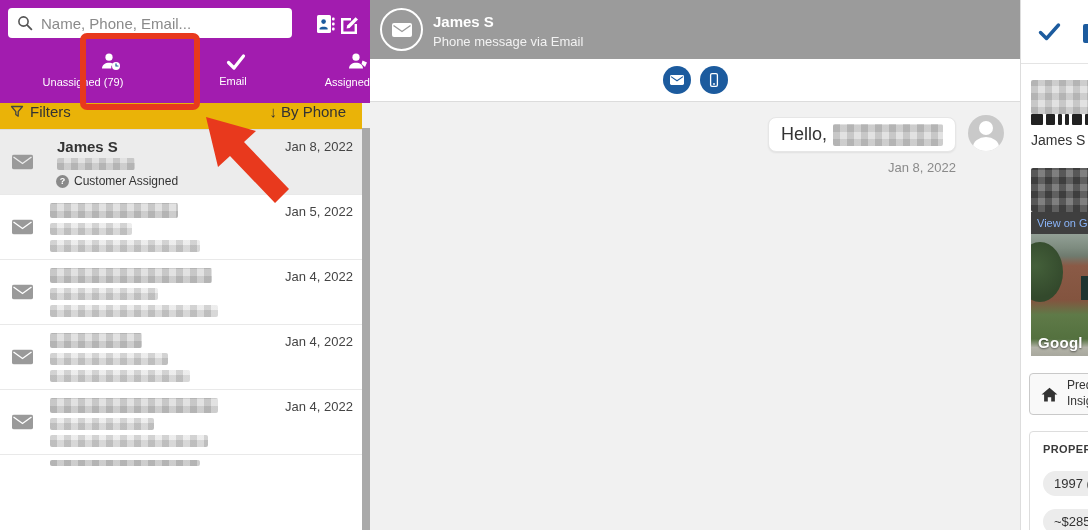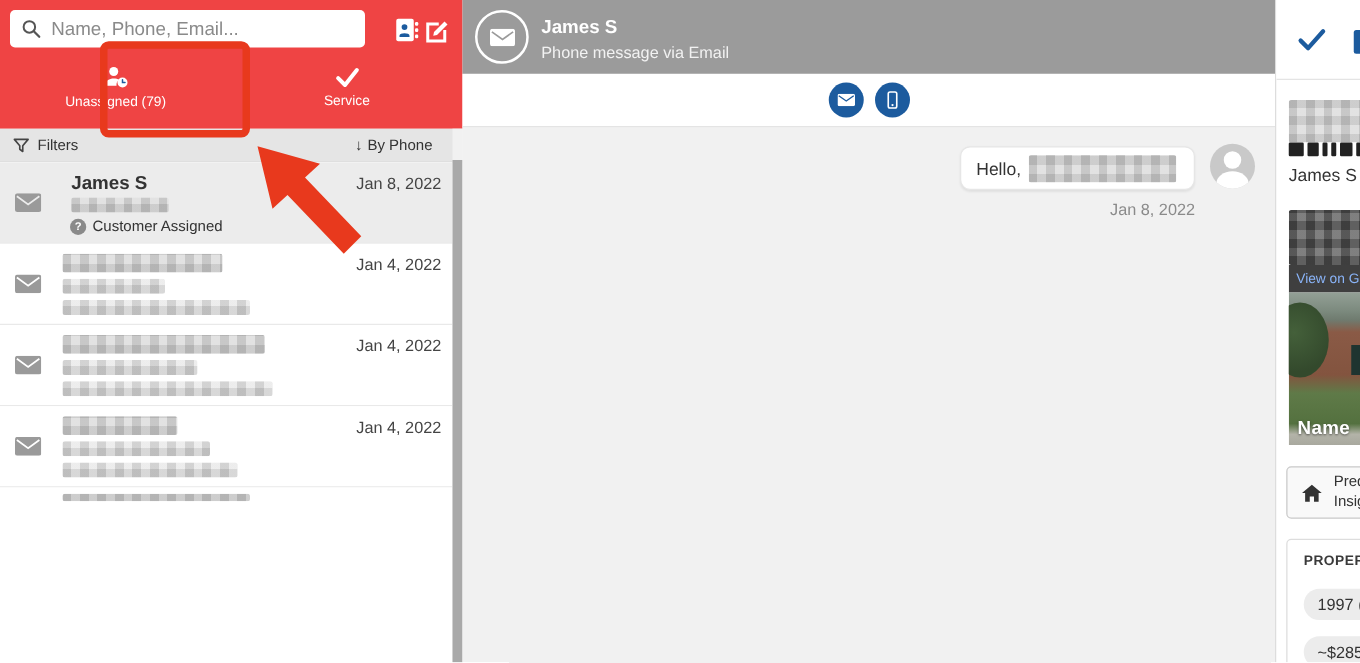--- a/index.html
+++ b/index.html
@@ -17,38 +17,38 @@
     border-radius:2px;
   }
   .pxb.light { background-color:#ededed; }
   .pxb.dark {
     background-color:#6a6a6a;
     background-image:
       repeating-linear-gradient(90deg, rgba(0,0,0,.25) 0 7px, rgba(255,255,255,.08) 7px 14px),
       repeating-linear-gradient(0deg, rgba(0,0,0,.22) 0 7px, rgba(255,255,255,.07) 7px 14px);
   }
   
-  .sb-top { position:absolute; left:0; top:0; width:370px; height:103px; background:#ef4444; }
+  .sb-top { position:absolute; left:0; top:0; width:370px; height:103px; background:#a21caf; }
   .search {
     position:absolute; left:8px; top:8px; width:284px; height:30px; background:#fff;
     border-radius:4px; display:flex; align-items:center; padding:0 9px;
   }
   .search input { border:none; outline:none; flex:1; font-size:15px; color:#333; margin-left:8px; background:transparent; font-family:inherit; }
   .search input::placeholder { color:#8a8a8a; }
   .top-icon { position:absolute; top:13px; width:22px; height:22px; cursor:pointer; }
   .icon-contacts { left:314px; }
   .icon-compose { left:338px; }
   .tabs { position:absolute; left:0; top:44px; width:370px; height:59px; display:flex; }
-  .tab { flex:1; position:relative; display:flex; flex-direction:column; align-items:center; justify-content:center; gap:4px; color:#fff; cursor:pointer; padding-bottom:8px; }
+  .tab { flex:1; position:relative; display:flex; flex-direction:column; align-items:flex-end; justify-content:center; gap:4px; color:#fff; cursor:pointer; padding-bottom:8px; }
   .tab-label { font-size:11px; white-space:nowrap; }
   .tab-underline { position:absolute; left:5px; right:5px; bottom:0; height:7px; background:#34a245; }
   .filters-row {
-    position:absolute; left:0; top:103px; width:370px; height:27px; background:#e5e5e5;
-    border-bottom:1px solid #ddd; display:flex; align-items:center; padding:0 10px;
-    font-size:12px; color:#333;
+    position:absolute; left:0; top:103px; width:370px; height:27px; background:#eab308;
+    border-bottom:1px solid #ddd; display:flex; align-items:flex-start; padding:0 10px;
+    font-size:15px; color:#333;
   }
   .filters-left { display:flex; align-items:center; gap:6px; cursor:pointer; }
   .sort { margin-left:auto; display:flex; align-items:center; gap:4px; cursor:pointer; margin-right:14px; }
   .list { position:absolute; left:0; top:130px; width:362px; height:400px; background:#fff; overflow:hidden; }
   .row { position:relative; height:65px; background:#fff; border-bottom:1px solid #e9e9e9; cursor:pointer; }
   .row.selected { background:#ececec; }
   .row .env { position:absolute; left:12px; top:50%; transform:translateY(-50%); }
   .row .date { position:absolute; right:9px; top:9px; font-size:13px; color:#444; }
   .row .name { position:absolute; left:57px; top:8px; font-size:15px; font-weight:bold; color:#333; }
   .row .name-blur { position:absolute; left:57px; top:28px; width:78px; height:12px; }
@@ -74,21 +74,21 @@
     border-radius:50%; display:flex; align-items:center; justify-content:center;
   }
   .ch-name { position:absolute; left:63px; top:13px; font-size:15px; font-weight:bold; color:#fff; }
   .ch-sub { position:absolute; left:63px; top:34px; font-size:13px; color:#f2f2f2; }
   .channel-row { height:43px; background:#fff; border-bottom:1px solid #dcdcdc; display:flex; align-items:center; justify-content:center; gap:9px; }
   .circle-btn { width:28px; height:28px; border-radius:50%; background:#1c5b9e; display:flex; align-items:center; justify-content:center; cursor:pointer; }
   .chat-body { position:relative; height:428px; background:#f1f1f1; }
   .bubble {
     position:absolute; left:398px; top:15px; width:188px; height:35px; background:#fff;
     border:1px solid #e6e6e6; border-radius:8px; box-shadow:0 1px 2px rgba(0,0,0,.07);
-    display:flex; align-items:center; padding:0 12px; font-size:14px; color:#333; gap:6px;
+    display:flex; align-items:center; padding:0 12px; font-size:18px; color:#333; gap:6px;
   }
   .bubble .redact { display:inline-block; width:118px; height:22px; }
   .msg-avatar { position:absolute; left:598px; top:13px; width:36px; height:36px; border-radius:50%; background:#c9c9c9; overflow:hidden; }
   .msg-avatar::before { content:""; position:absolute; left:11px; top:6px; width:14px; height:14px; border-radius:50%; background:#fff; }
   .msg-avatar::after { content:""; position:absolute; left:5px; top:22px; width:26px; height:20px; border-radius:50%; background:#fff; }
   .msg-time { position:absolute; left:398px; top:58px; width:188px; text-align:right; font-size:13px; color:#8a8a8a; }
   
   .panel { position:absolute; left:1020px; top:0; width:68px; height:530px; background:#fff; border-left:1px solid #ddd; overflow:hidden; }
   .panel-top { position:relative; height:64px; border-bottom:1px solid #e4e4e4; background:#fff; }
   .p-check { position:absolute; left:17px; top:22px; cursor:pointer; }
@@ -156,21 +156,29 @@
           <path d="M3 17.5c0-4 3.5-5.8 7-5.8 1.6 0 3.2.4 4.4 1.1a5 5 0 0 0-2.2 4.7z" fill="#fff"></path>
           <circle cx="17" cy="15" r="4" fill="#fff"></circle>
           <path d="M17 12.8v2.2h2" stroke="#1c5b9e" stroke-width="1.2" fill="none" stroke-linecap="round"></path>
         </svg>
         <span class="tab-label">Unassigned (79)</span>
       </div>
       <div class="tab">
         <svg width="22" height="19" viewBox="0 0 22 19">
           <path d="M3.5 10.5 L9 16 L18.5 4" stroke="#fff" stroke-width="3.2" fill="none" stroke-linecap="round" stroke-linejoin="round"></path>
         </svg>
-        <span class="tab-label">Service</span>
+        <span class="tab-label">Email</span>
+      </div>
+      <div class="tab">
+        <svg width="24" height="21" viewBox="0 0 24 21">
+          <circle cx="10" cy="6.2" r="3.6" fill="#fff"></circle>
+          <path d="M3 17.5c0-4 3.5-5.8 7-5.8s7 1.8 7 5.8z" fill="#fff"></path>
+          <path d="M16.5 9.5 l4.5 2 -2 4.5 -3.5-3z" fill="#fff"></path>
+        </svg>
+        <span class="tab-label">Assigned</span>
       </div>
     </div>
   </div>
 
   <div class="filters-row">
     <div class="filters-left">
       <svg width="14" height="13" viewBox="0 0 14 13">
         <path d="M1.5 1.5 h11 L8.2 6.6 v4.6 L5.8 9.4 V6.6z" fill="none" stroke="#444" stroke-width="1.3" stroke-linejoin="round"></path>
       </svg>
       <span>Filters</span>
@@ -187,20 +195,30 @@
           <rect width="21" height="15" rx="2" fill="#9a9a9a"></rect>
           <path d="M1.5 2.5 l9 6.5 9-6.5" stroke="#ececec" stroke-width="1.4" fill="none"></path>
         </svg>
       <span class="name">James S</span>
       <span class="name-blur pxb"></span>
       <span class="date">Jan 8, 2022</span>
       <span class="tag">
         <span class="qmark">?</span>
         <span>Customer Assigned</span>
       </span>
+    </div>
+    <div class="row">
+      <svg class="env" width="21" height="15" viewBox="0 0 21 15">
+          <rect width="21" height="15" rx="2" fill="#9a9a9a"></rect>
+          <path d="M1.5 2.5 l9 6.5 9-6.5" stroke="#fff" stroke-width="1.4" fill="none"></path>
+        </svg>
+      <span class="b1 pxb"></span>
+      <span class="b2 pxb light"></span>
+      <span class="b3 pxb light"></span>
+      <span class="date">Jan 5, 2022</span>
     </div>
     <div class="row">
       <svg class="env" width="21" height="15" viewBox="0 0 21 15">
           <rect width="21" height="15" rx="2" fill="#9a9a9a"></rect>
           <path d="M1.5 2.5 l9 6.5 9-6.5" stroke="#fff" stroke-width="1.4" fill="none"></path>
         </svg>
       <span class="b1 pxb"></span>
       <span class="b2 pxb light"></span>
       <span class="b3 pxb light"></span>
       <span class="date">Jan 4, 2022</span>
@@ -286,21 +304,21 @@
     <div class="p-name">James S</div>
 
     <div class="sv">
       <div class="sv-blur pxb dark"></div>
       <div class="sv-link">View on G</div>
       <div class="sv-photo">
         <div class="tree"></div>
 
         <div class="door"></div>
       </div>
-      <div class="sv-google">Name</div>
+      <div class="sv-google">Googl</div>
     </div>
 
     <div class="insights-btn">
       <svg width="17" height="15" viewBox="0 0 17 15">
         <path d="M8.5 0.8 L16.4 7.4 H13.9 V14.4 H10.2 V10.2 H6.8 V14.4 H3.1 V7.4 H0.6z" fill="#333"></path>
       </svg>
       <div class="insights-text">
         <div>Pred</div>
         <div>Insig</div>
       </div>

